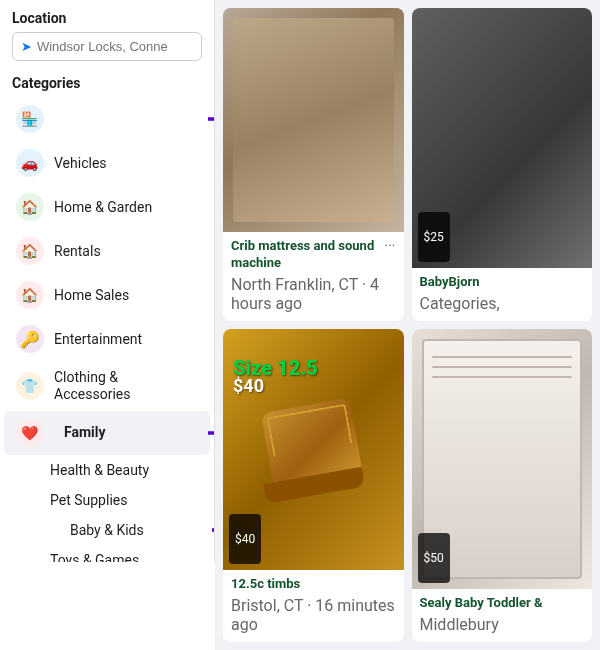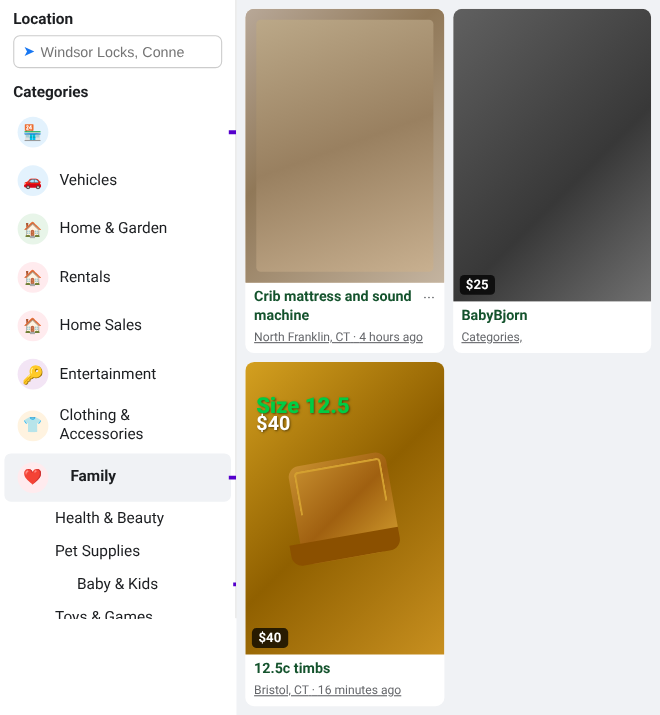--- a/index.html
+++ b/index.html
@@ -161,22 +161,22 @@
       height: 140px;
     }
 
     .price-badge {
       position: absolute;
       bottom: 6px;
       left: 6px;
       background: rgba(0,0,0,0.75);
       color: #fff;
       font-size: 12px;
-      font-weight: 700;
-      padding: 2px 6px;
+      font-weight: 400;
+      padding: 18px 6px;
       border-radius: 4px;
     }
 
     .free-badge {
       position: absolute;
       top: 50%;
       left: 50%;
       transform: translate(-50%, -50%);
       background: rgba(0,0,0,0.75);
       color: #fff;
@@ -212,24 +212,23 @@
     }
 
     .card-title {
       font-size: 13px;
       font-weight: 700;
       color: #14532d;
       line-height: 1.3;
     }
 
     .card-meta {
-      font-size: 11px;
+      font-size: 16px;
       color: #65676b;
       margin-top: 3px;
-      text-decoration: underline;
     }
 
     .card-more {
       float: right;
       color: #65676b;
       font-size: 14px;
       cursor: pointer;
     }
 
     .sidebar-scroll {
@@ -383,14 +382,31 @@
     <div class="card-info">
       <div class="card-title">12.5c timbs</div>
       <div class="card-meta">
         <span>Bristol, CT</span>
         <span> · </span>
         <span>16 minutes ago</span>
       </div>
     </div>
   </div>
 
+  <div class="listing-card">
+    <div class="card-image" style="background:linear-gradient(135deg,#e8e0d8 0%,#c0b8b0 50%,#f0e8e0 100%);height:140px;position:relative;">
+
+      <div style="position:absolute;inset:10px;background:linear-gradient(180deg,#f5f0eb,#d8d0c8);border-radius:4px;border:2px solid #c0b8b0;">
+        <div style="position:absolute;top:15px;left:8px;right:8px;height:2px;background:#c0b8b0;border-radius:1px;"></div>
+        <div style="position:absolute;top:25px;left:8px;right:8px;height:2px;background:#c0b8b0;border-radius:1px;"></div>
+        <div style="position:absolute;top:35px;left:8px;right:8px;height:2px;background:#c0b8b0;border-radius:1px;"></div>
+      </div>
+      <span class="price-badge">$50</span>
+    </div>
+    <div class="card-info">
+      <div class="card-title">Sealy Baby Toddler &amp;</div>
+      <div class="card-meta">
+        <span>Middlebury</span>
+      </div>
+    </div>
+  </div>
 
 </div>
 
 </body></html>

